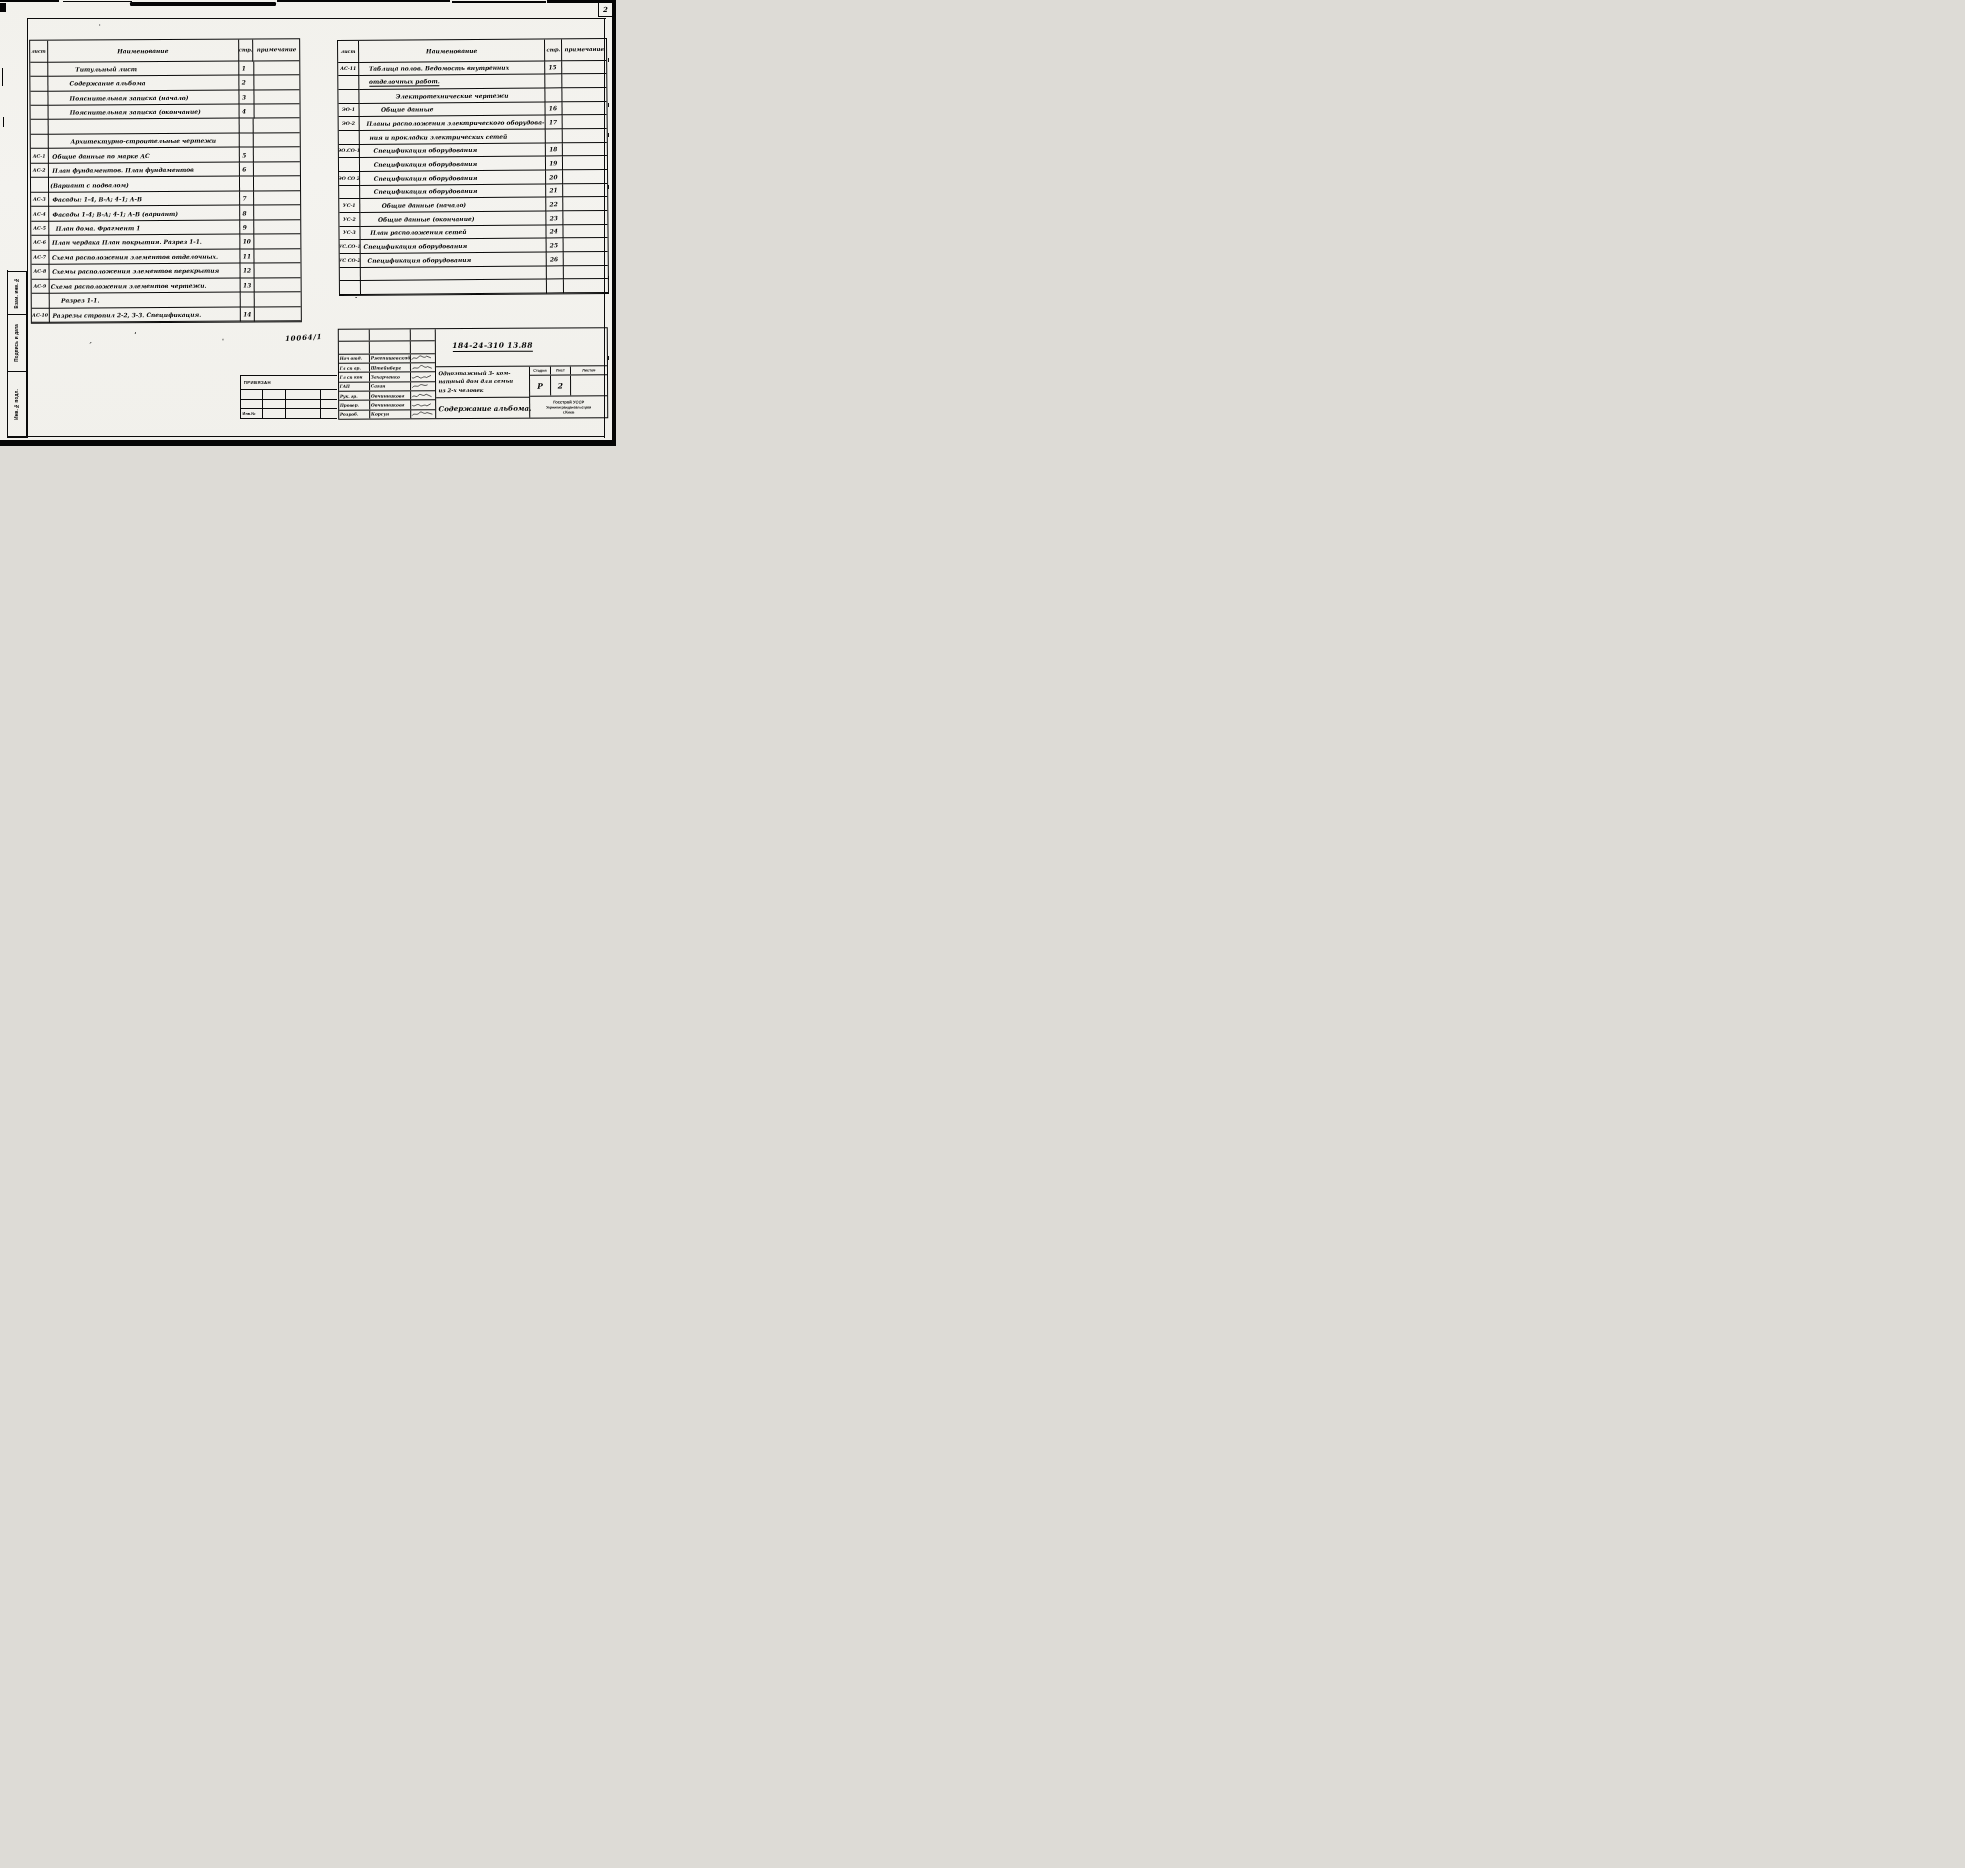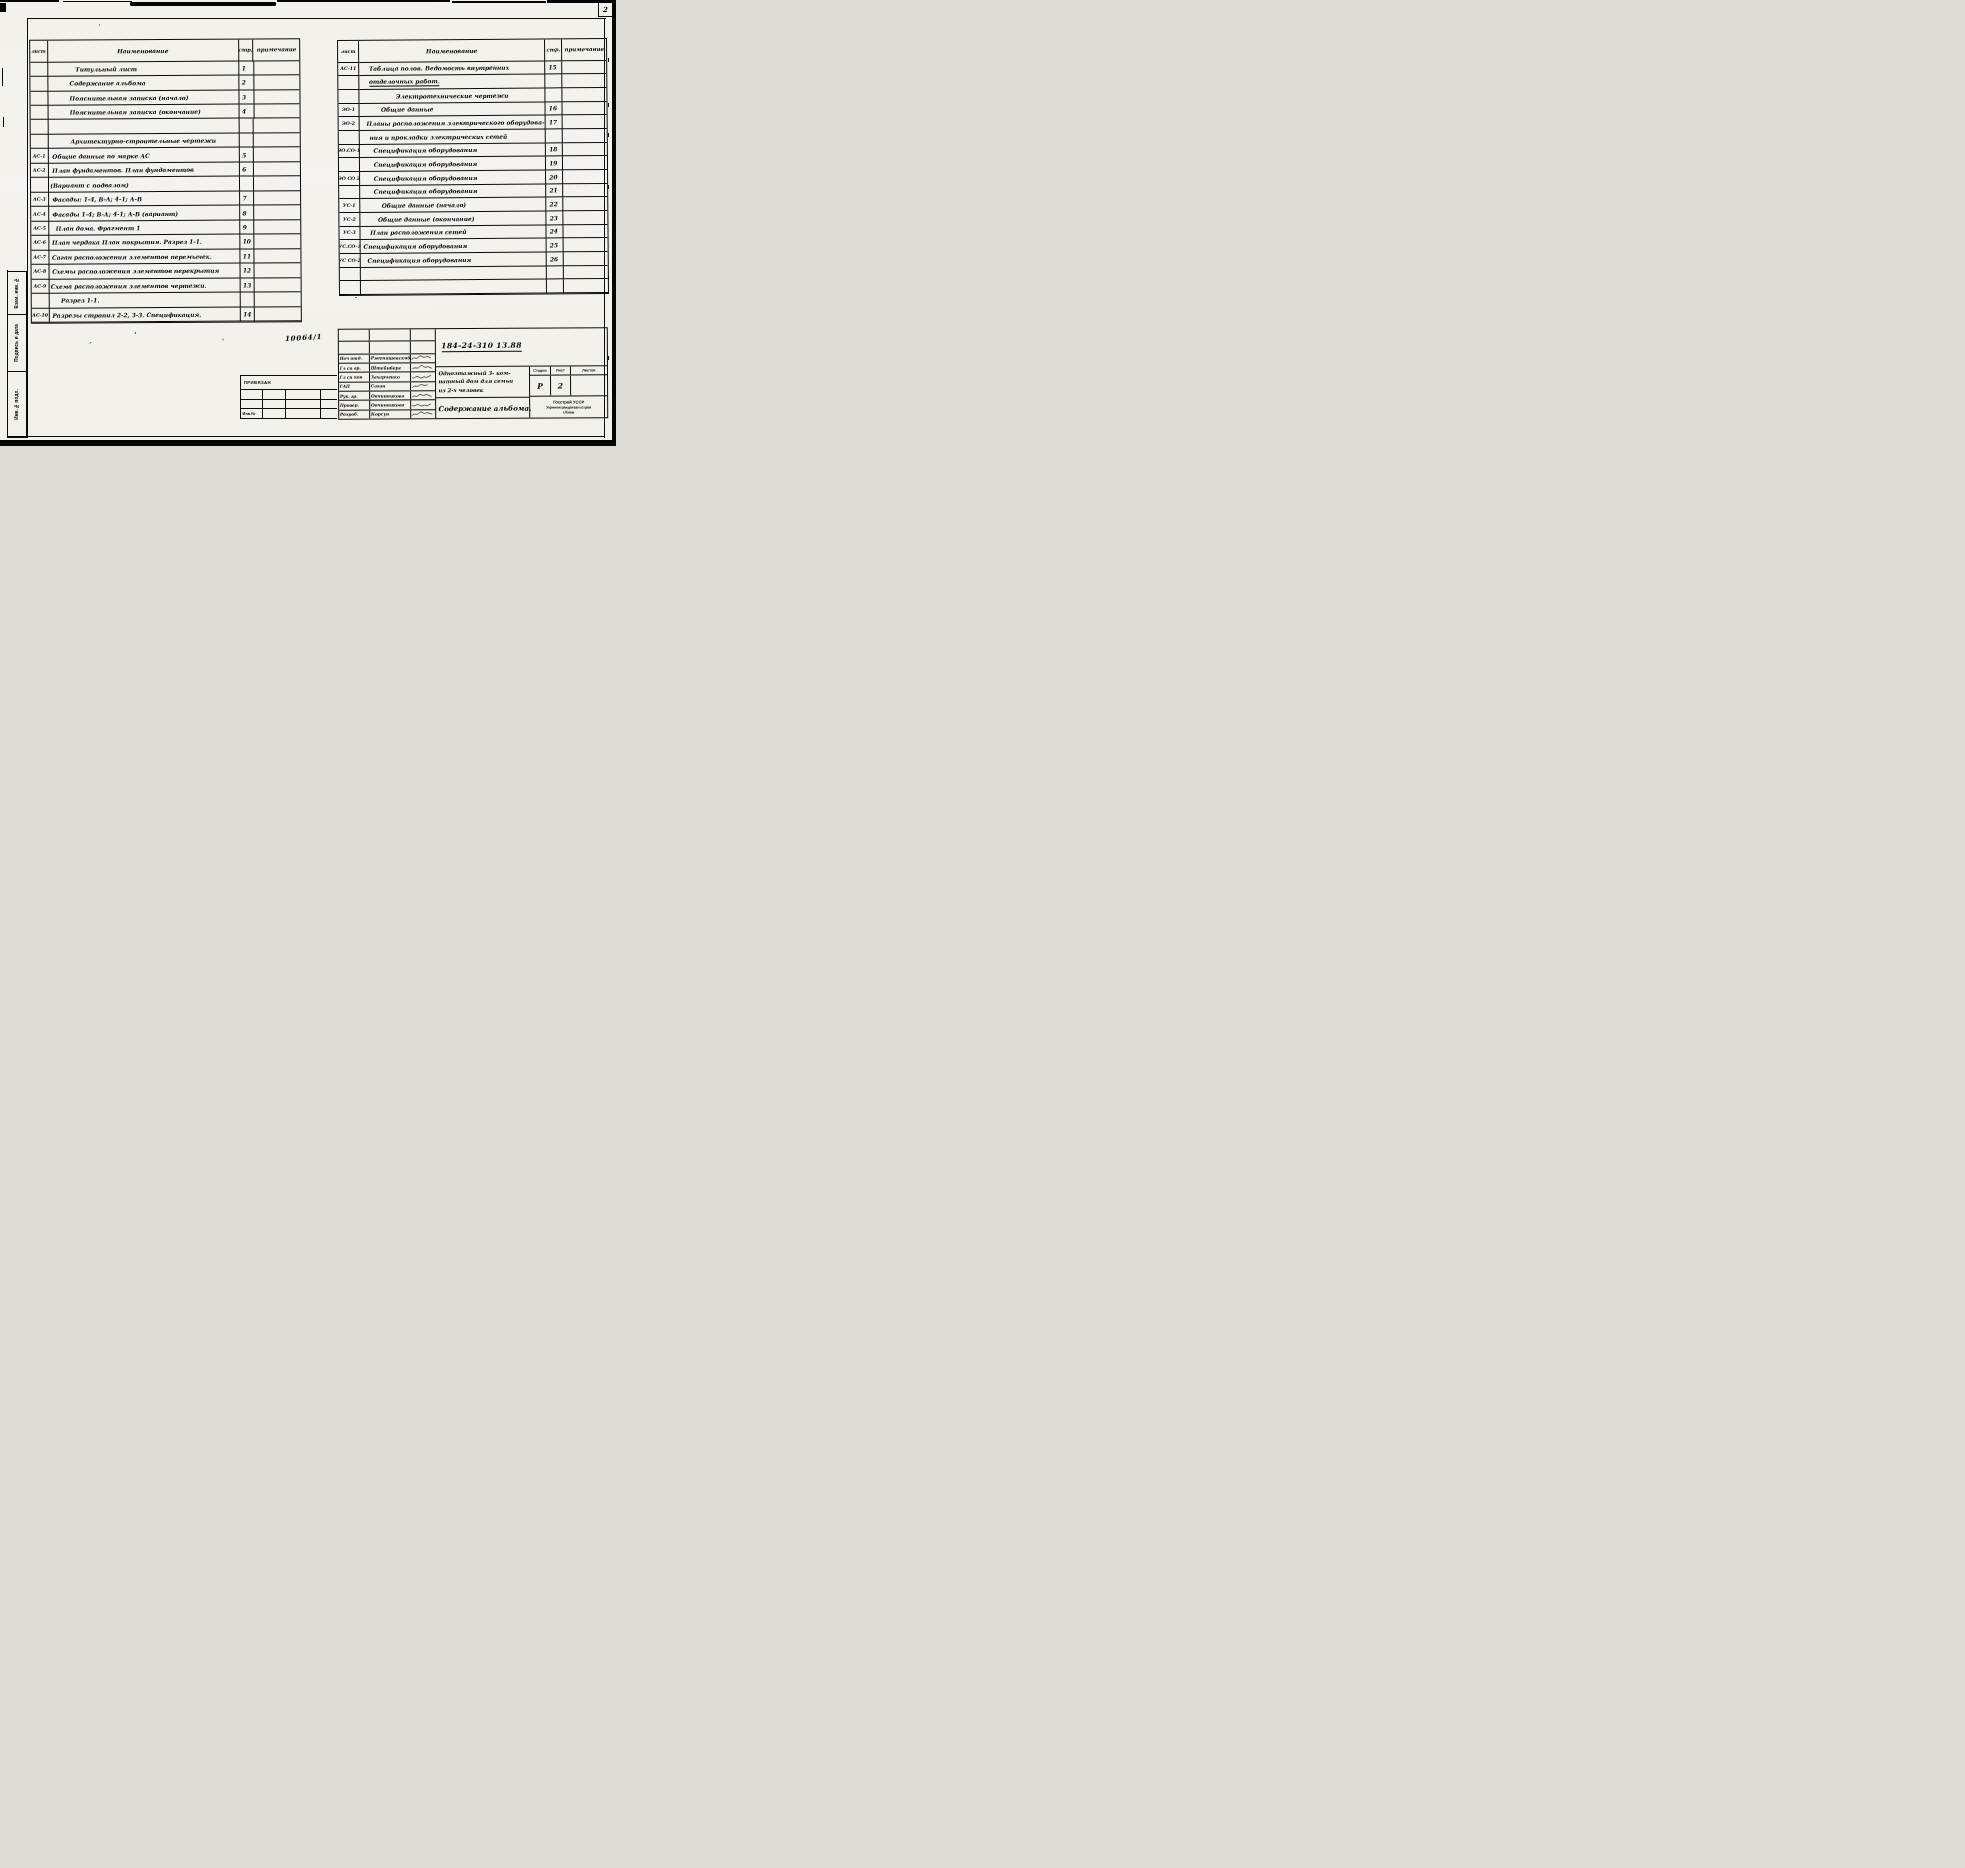--- a/index.html
+++ b/index.html
@@ -67,21 +67,21 @@
   }
   .sig-table{width:97px; border-right:var(--vline); display:flex; flex-direction:column;}
   .sig-row{display:flex; flex:1; border-bottom:1px solid var(--ink);}
   .sig-row:last-child{border-bottom:none;}
   .sig-row.empty{flex:1.35;}
   .sig-role{width:31px; border-right:0.8px solid var(--ink); font-size:4.1px; display:flex; align-items:center; padding-left:0.8px; overflow:hidden;}
   .sig-name{width:41px; border-right:0.8px solid var(--ink); font-size:4.3px; display:flex; align-items:center; padding-left:0.8px; overflow:hidden;}
   .sig-sign{flex:1; display:flex; align-items:center; overflow:hidden;}
   .stamp-right{flex:1; display:flex; flex-direction:column;}
   .doc-number-cell{height:38px; border-bottom:1.2px solid var(--ink); padding:11.8px 0 0 5.5px;}
-  .doc-number-cell span{font-size:7.5px; letter-spacing:0.4px; border-bottom:1px solid #050505; padding-bottom:1.2px;}
+  .doc-number-cell span{font-size:7.5px; letter-spacing:0.4px; border-bottom:1px solid #050505; padding-bottom:1.2px;margin-left:11px;}
   .stamp-mid{flex:1; display:flex;}
   .title-col{width:94px; border-right:var(--vline); display:flex; flex-direction:column;}
   .proj-title{height:31px; border-bottom:1.2px solid var(--ink); padding:1.6px 0.8px 0 2.4px;}
   .proj-title div{font-size:5.3px; line-height:1.6; white-space:nowrap;}
   .sheet-title{flex:1; display:flex; align-items:center; padding-left:2.4px; font-size:7px; white-space:nowrap;}
   .stage-col{flex:1; display:flex; flex-direction:column;}
   .stage-head{display:flex; height:9.4px; border-bottom:1px solid var(--ink);}
   .stage-head div{font-size:3.7px; font-weight:700; display:flex; align-items:center; justify-content:center; border-right:0.8px solid var(--ink);}
   .stage-head div:last-child{border-right:none;}
   .stage-vals{display:flex; height:21px; border-bottom:1.2px solid var(--ink);}
@@ -302,21 +302,21 @@
           <div class="c c-page hw" style="width: 15px;">
             <span>10</span>
           </div>
           <div class="c c-note hw" style="width: 46px;"></div>
         </div>
         <div class="t-row">
           <div class="c c-sheet hw" style="width: 17.7px;">
             <span>АС-7</span>
           </div>
           <div class="c c-name hw" style="width: 193px; padding-left: 3.1px;">
-            <span>Саган расположения элементов перемычек.</span>
+            <span>Схема расположения элементов отделочных.</span>
           </div>
           <div class="c c-page hw" style="width: 15px;">
             <span>11</span>
           </div>
           <div class="c c-note hw" style="width: 46px;"></div>
         </div>
         <div class="t-row">
           <div class="c c-sheet hw" style="width: 17.7px;">
             <span>АС-8</span>
           </div>

